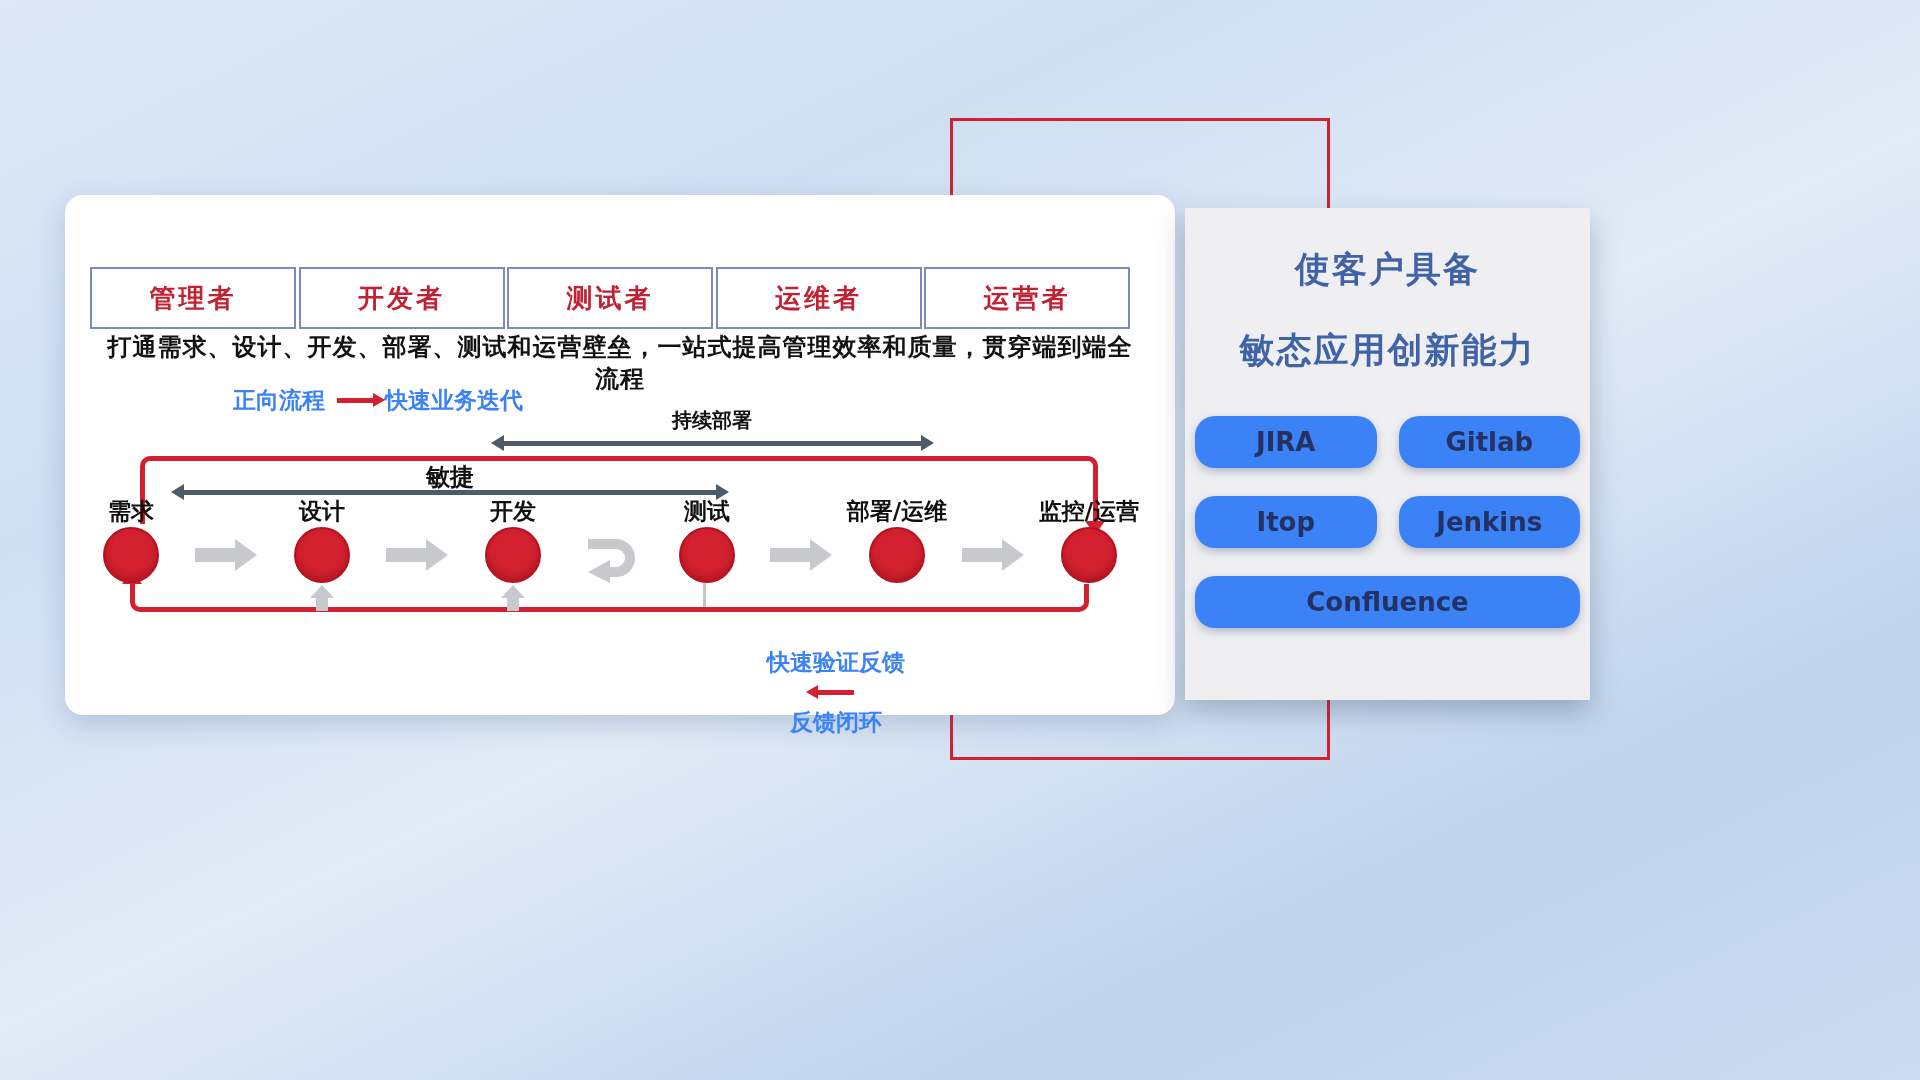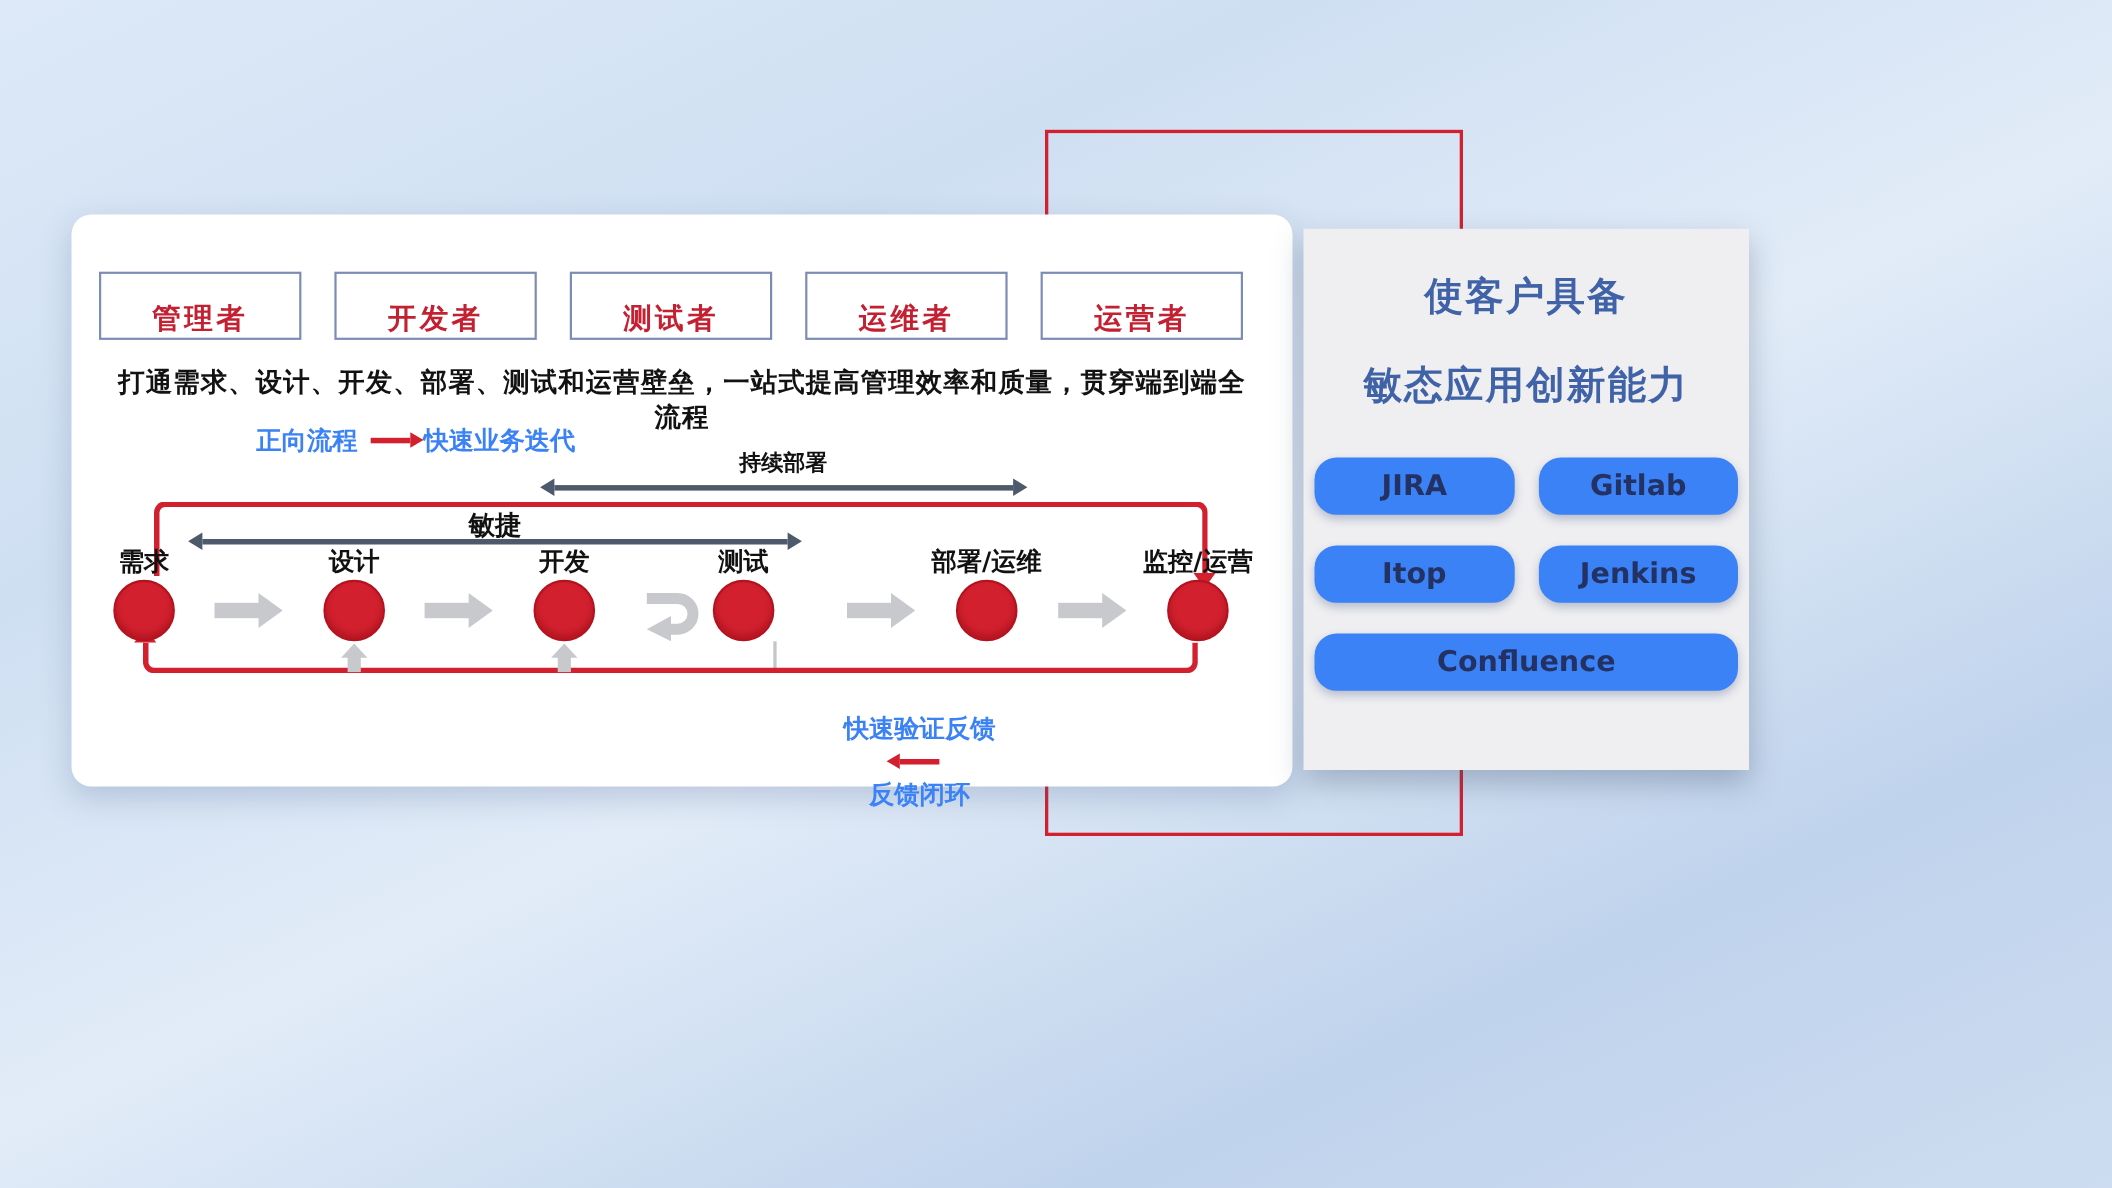--- a/index.html
+++ b/index.html
@@ -23,22 +23,22 @@
     background:#ffffff; border-radius:18px; z-index:2;
     box-shadow:0 10px 28px rgba(70,95,140,.25);
   }
 
   
   .roles-row {
     position:absolute; left:25px; top:52px; width:1040px;
     display:flex; justify-content:space-between;
   }
   .role-box {
-    width:184px; height:62px; border:2px solid #7d8cb5; background:#fff;
-    display:flex; align-items:flex-end; justify-content:center;
+    width:206px; height:62px; border:2px solid #7d8cb5; background:#fff;
+    display:flex; align-items:center; justify-content:center;margin-top:20px;
   }
   .role-box span { color:#c32032; font-size:26px; font-weight:700; letter-spacing:3px; }
 
   .description {
     position:absolute; left:40px; right:40px; top:136px; text-align:center;
     color:#121212; font-size:24px; font-weight:700; letter-spacing:1px;
   }
 
   
   .legend-row { position:absolute; display:flex; align-items:center; gap:12px; }
@@ -203,21 +203,21 @@
       <div class="node-circle"></div>
     </div>
     <div class="node" style="left:187px">
       <div class="node-label">设计</div>
       <div class="node-circle"></div>
     </div>
     <div class="node" style="left:378px">
       <div class="node-label">开发</div>
       <div class="node-circle"></div>
     </div>
-    <div class="node" style="left:541px">
+    <div class="node" style="left:572px">
       <div class="node-label">测试</div>
       <div class="node-circle"></div>
     </div>
     <div class="node" style="left:762px">
       <div class="node-label">部署/运维</div>
       <div class="node-circle"></div>
     </div>
     <div class="node" style="left:954px">
       <div class="node-label">监控/运营</div>
       <div class="node-circle"></div>

